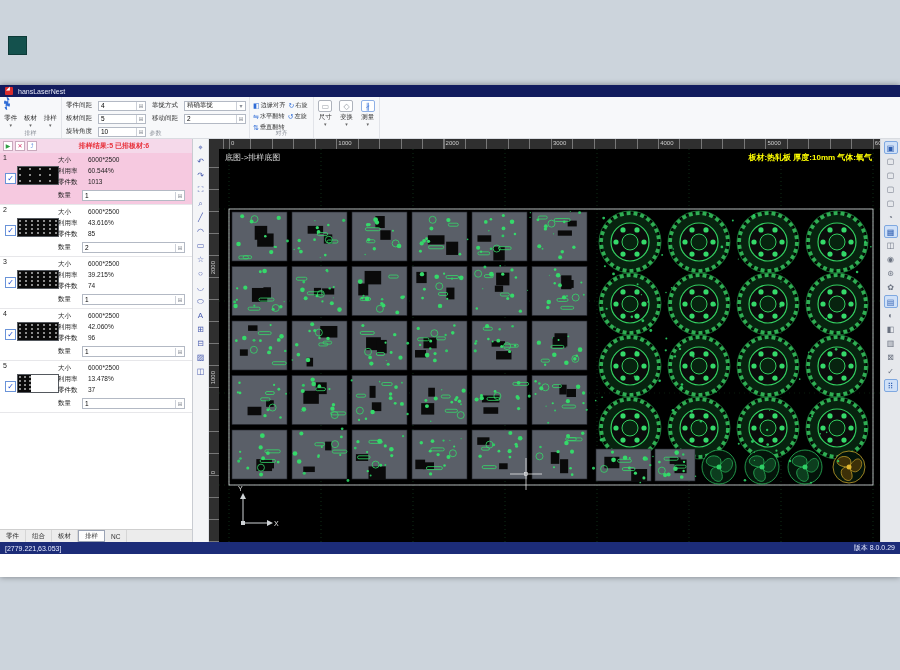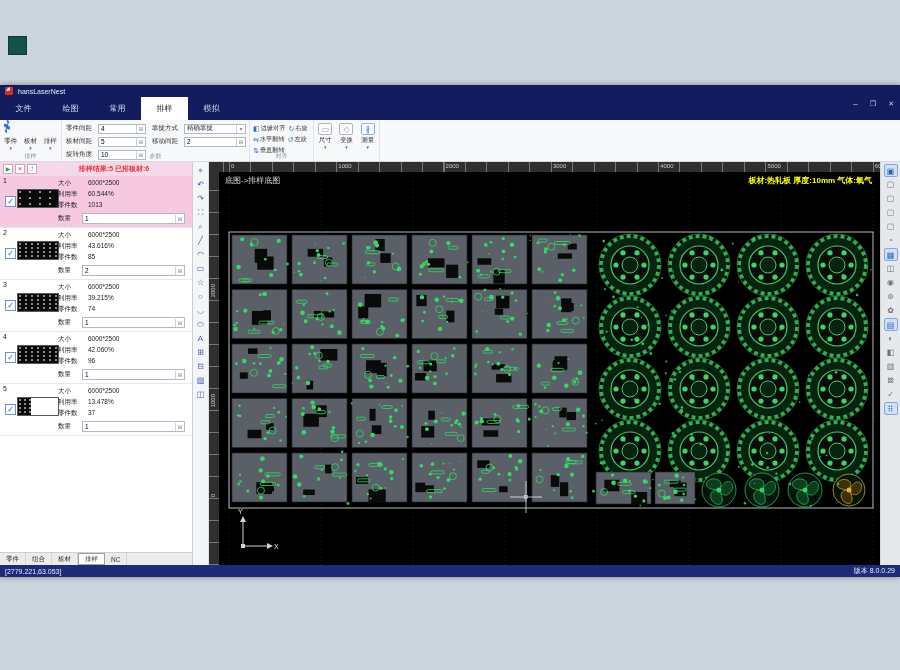--- a/index.html
+++ b/index.html
@@ -106,32 +106,20 @@
 <div class="desktop">
   <div class="teal-sq"></div>
 
   <div class="app-window">
 
     <div class="titlebar">
       <span class="logo"></span>
       <span class="title">hansLaserNest</span>
     </div>
 
-    <div class="menubar">
-      <div class="mtab">文件</div>
-      <div class="mtab">绘图</div>
-      <div class="mtab">常用</div>
-      <div class="mtab active">排样</div>
-      <div class="mtab">模拟</div>
-      <div class="win-controls">
-        <span>─</span>
-        <span>❐</span>
-        <span>✕</span>
-      </div>
-    </div>
 
     <div class="ribbon">
       <div class="rgroup g1">
         <div class="big-btn">
           <span class="bicon"><span class="bicon-part"></span></span>
           <span>零件</span>
           <span class="caret">▾</span>
         </div>
         <div class="big-btn">
           <span class="bicon"><span class="bicon-plate"></span></span>

